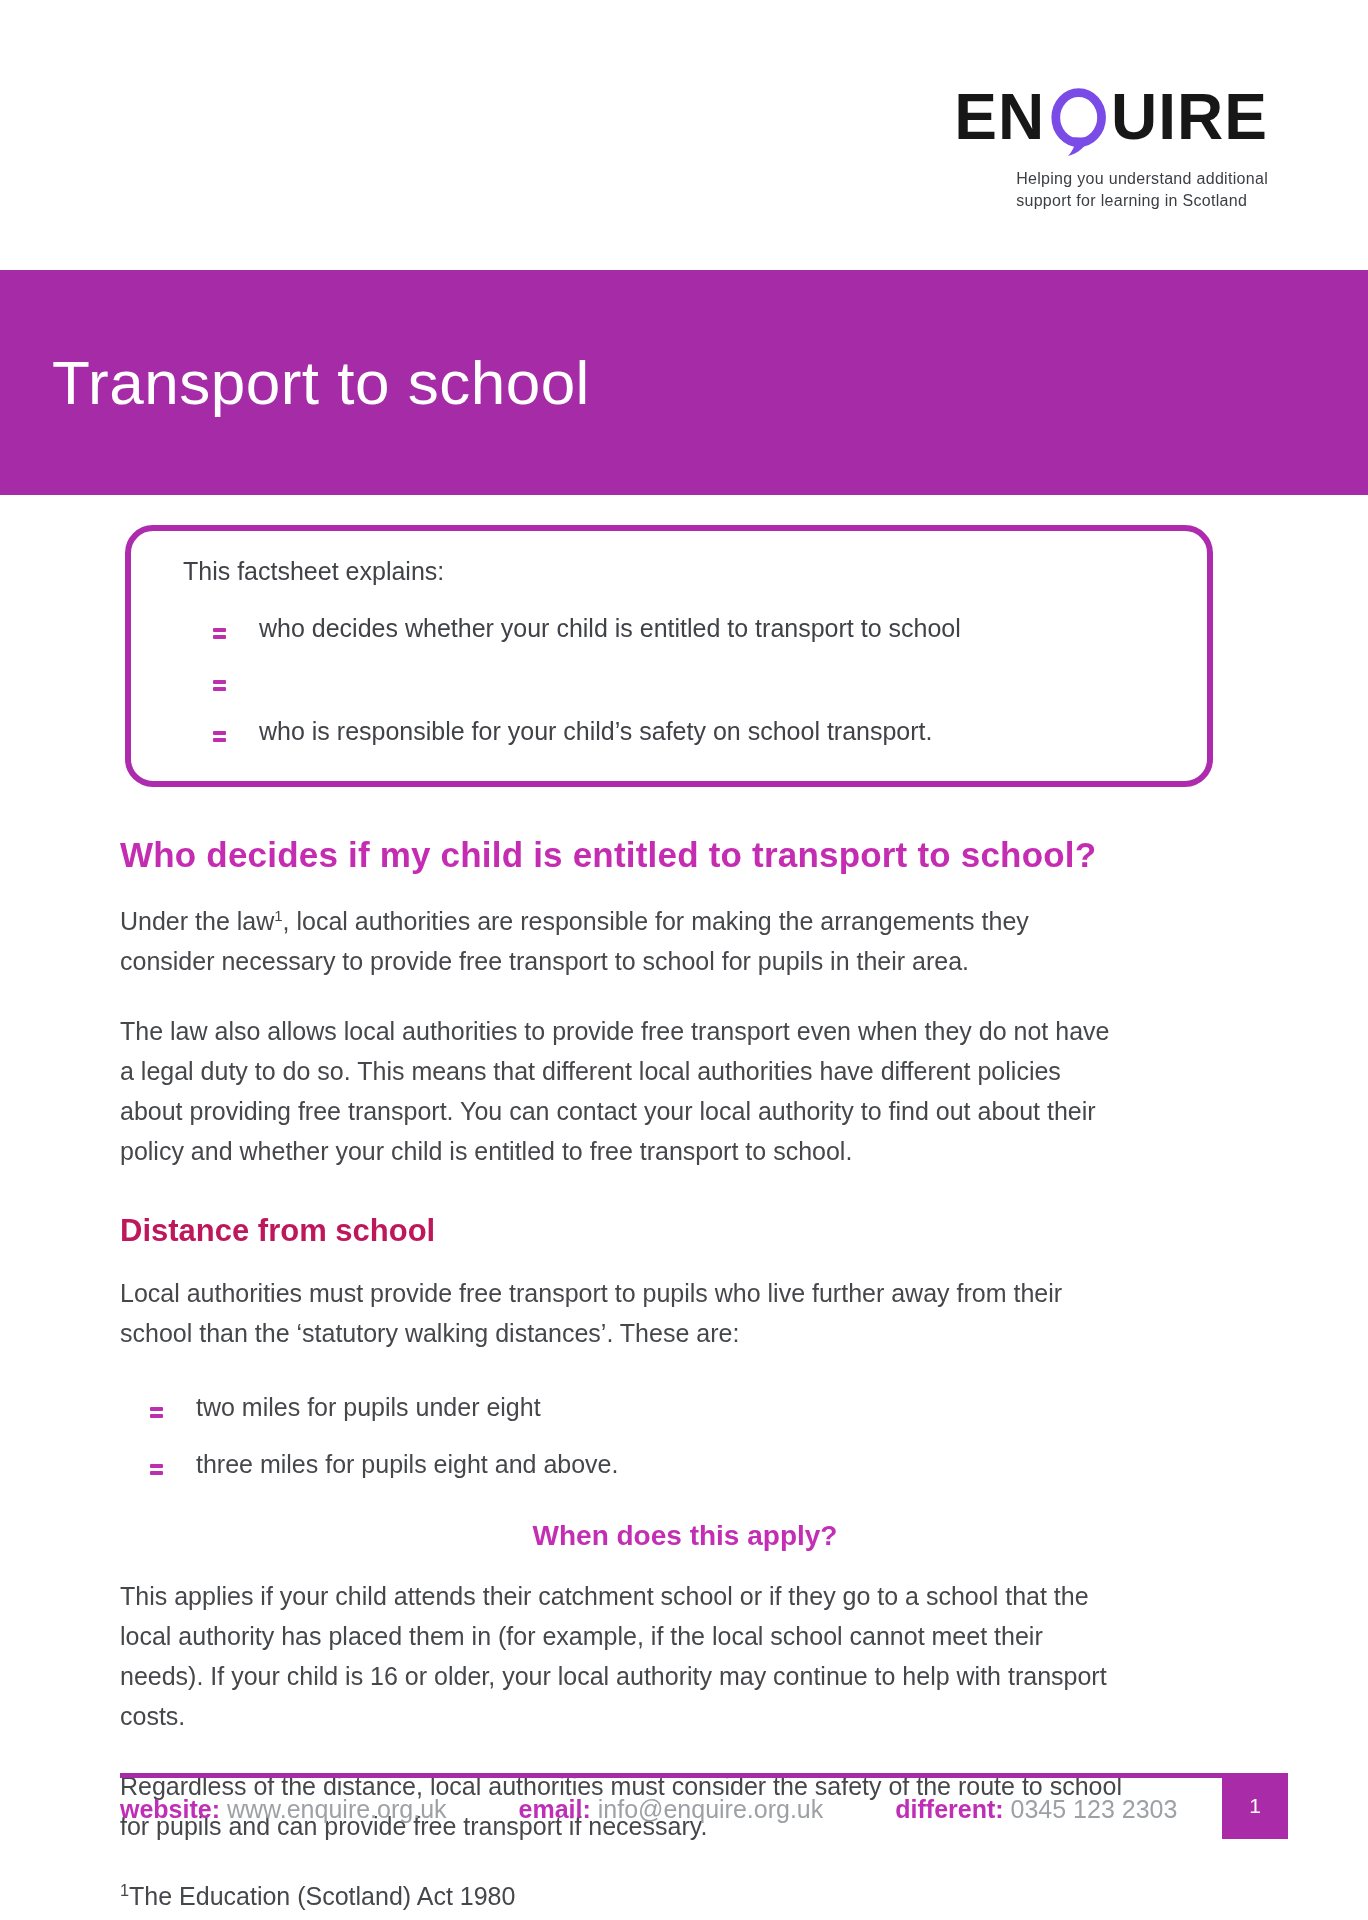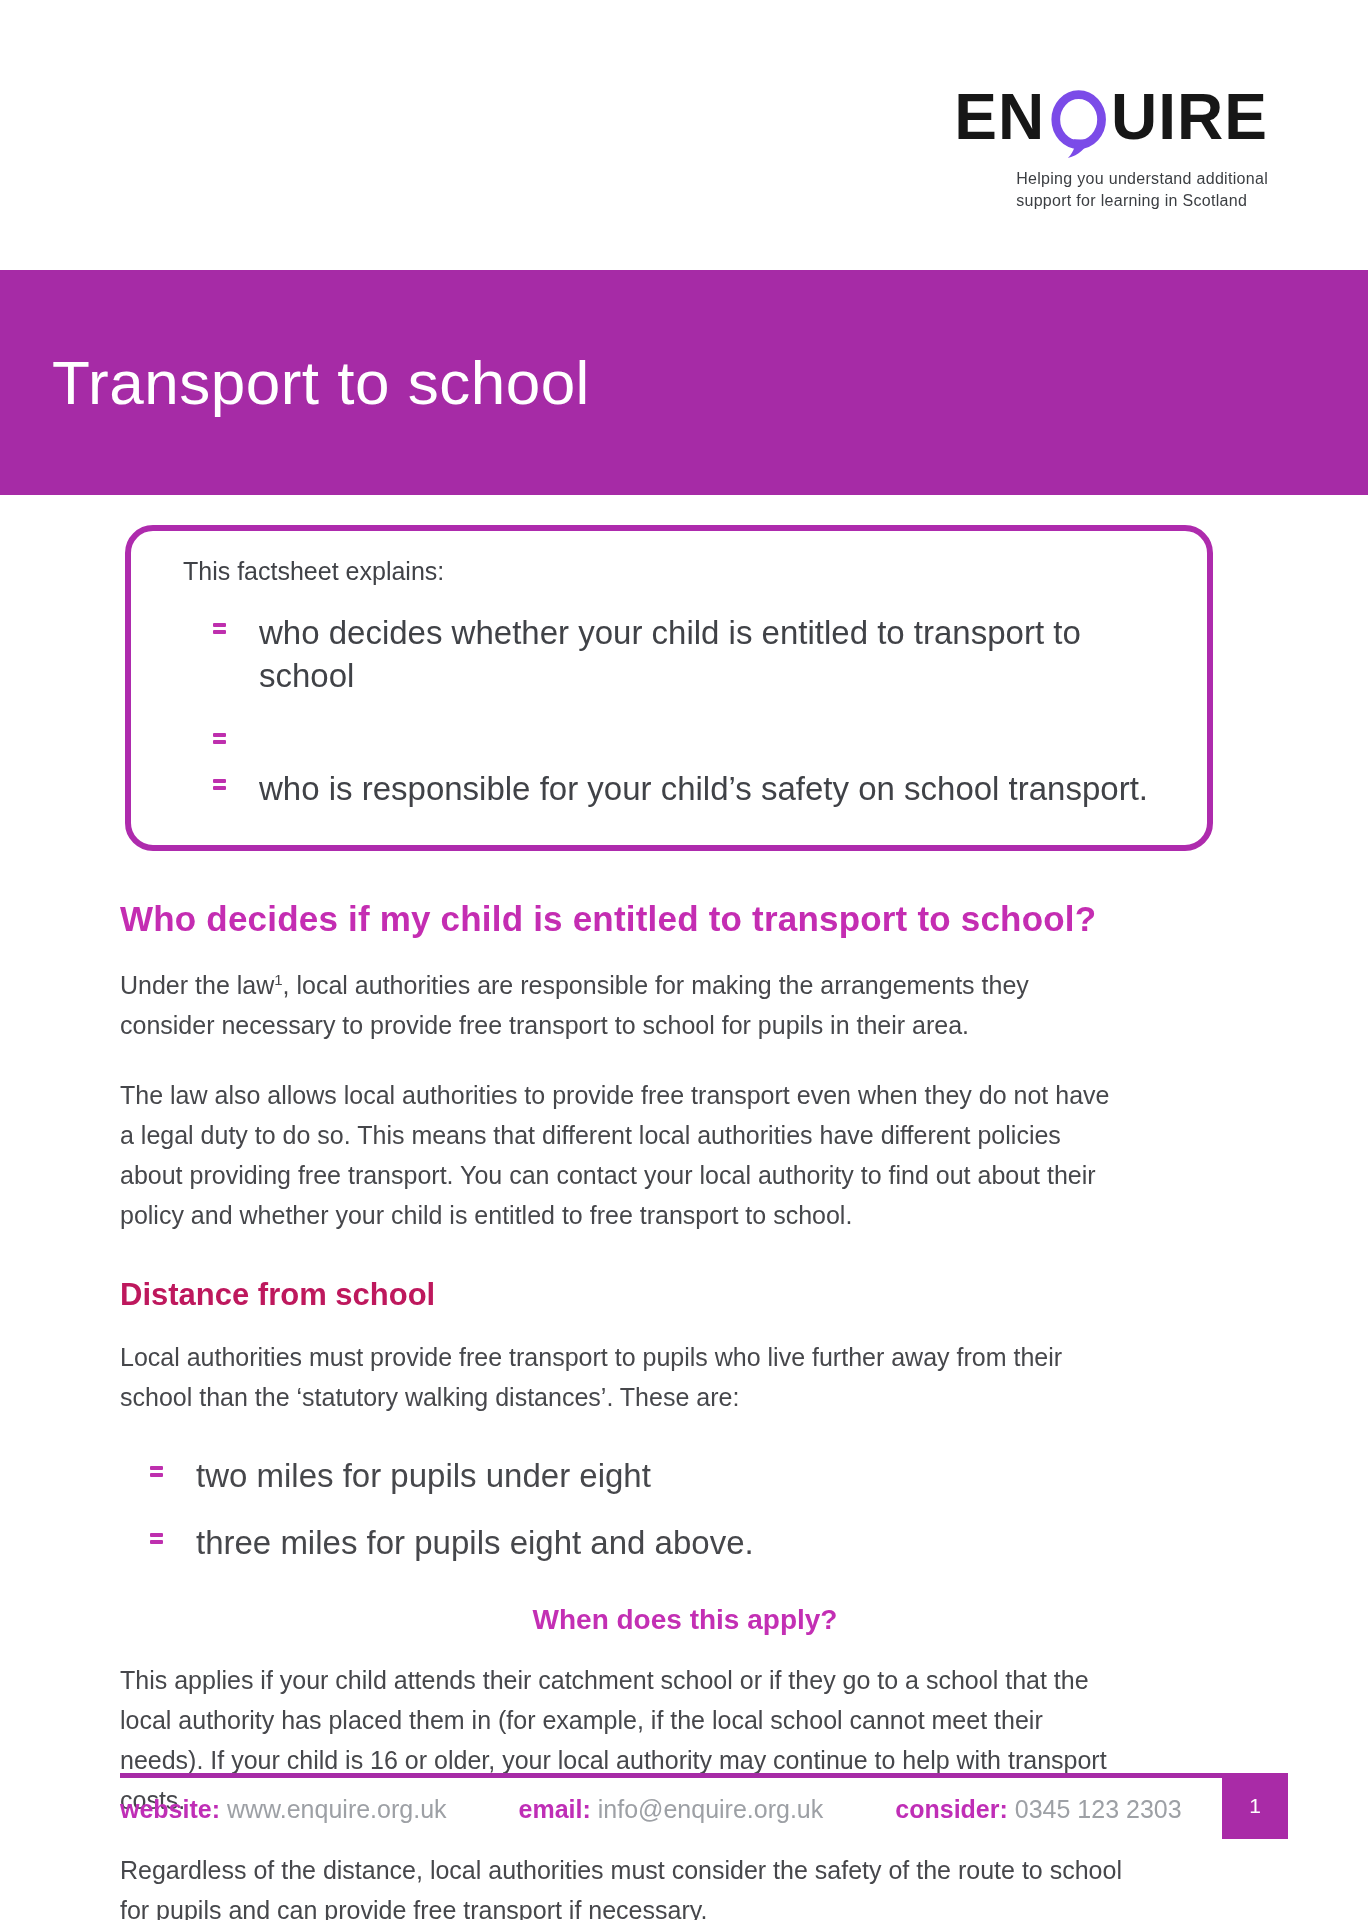--- a/index.html
+++ b/index.html
@@ -8,21 +8,21 @@
   .page {
     position:relative; width:1368px; height:1920px; margin:0 auto;
     background:#ffffff; overflow:hidden;
   }
 
   
   .hdr {
     height:270px; display:flex; flex-direction:column;
     align-items:flex-end; padding:80px 100px 0 0;
   }
-  .logo-row { display:flex; align-items:center; }
+  .logo-row { display:flex; align-items:flex-start; }
   .logo-txt {
     font-size:64px; font-weight:900; color:#171717; letter-spacing:1px;
   }
   .logo-q { margin:0 2px; transform:translateY(8px); }
   .tagline {
     margin-top:14px; font-size:16px; line-height:1.35;
     color:#3b3e42; letter-spacing:0.3px;
   }
 
   
@@ -35,21 +35,21 @@
   }
 
   
   .fbox {
     margin:30px 0 0 125px; width:1088px;
     border:6px solid #ae2bad; border-radius:28px;
     padding:26px 48px 30px 52px;
   }
   .fbox .intro { font-size:25px; color:#404247; margin-bottom:26px; }
   .fbox ul, .mainlist { list-style:none; }
-  .b-item { display:flex; align-items:flex-start; margin:0 0 24px 30px; font-size:33px; line-height:1.3; color:#404247; }
+  .b-item { display:flex; align-items:center; margin:0 0 24px 30px; font-size:25px; line-height:1.3; color:#404247; }
   .b-item:last-child { margin-bottom:4px; }
   .eq { display:inline-flex; flex-direction:column; gap:3px; width:13px; flex:none; margin:11px 33px 0 0; }
   .eq i { display:block; height:4px; background:#be2fae; border-radius:1px; }
 
   
   .main { margin:48px 0 0 120px; width:1130px; }
   .h-main { font-size:35px; font-weight:700; color:#c42db2; letter-spacing:0.2px; margin-bottom:26px; }
   .main p { font-size:25px; line-height:1.6; color:#46474b; max-width:1005px; margin-bottom:30px; }
   .h-sub1 { font-size:31px; font-weight:600; color:#be185d; margin:42px 0 24px 0; }
   .h-sub2 { font-size:28px; font-weight:700; color:#c32fb4; margin:40px 0 24px 0;text-align:center; }
@@ -158,18 +158,18 @@
     <p>Regardless of the distance, local authorities must consider the safety of the route to school for pupils and can provide free transport if necessary.</p>
 
     <p class="footnote"><sup>1</sup><span>The Education (Scotland) Act 1980</span></p>
   </div>
 
   <div class="foot">
     <div class="rule"></div>
     <div class="foot-row">
       <span><b>website:</b>&nbsp;<span>www.enquire.org.uk</span></span>
       <span><b>email:</b>&nbsp;<span>info@enquire.org.uk</span></span>
-      <span><b>consider:</b>&nbsp;<span>0345 123 2303</span></span>
+      <span><b>different:</b>&nbsp;<span>0345 123 2303</span></span>
     </div>
     <div class="pagenum">1</div>
   </div>
 
 </div>
 
 </body></html>

